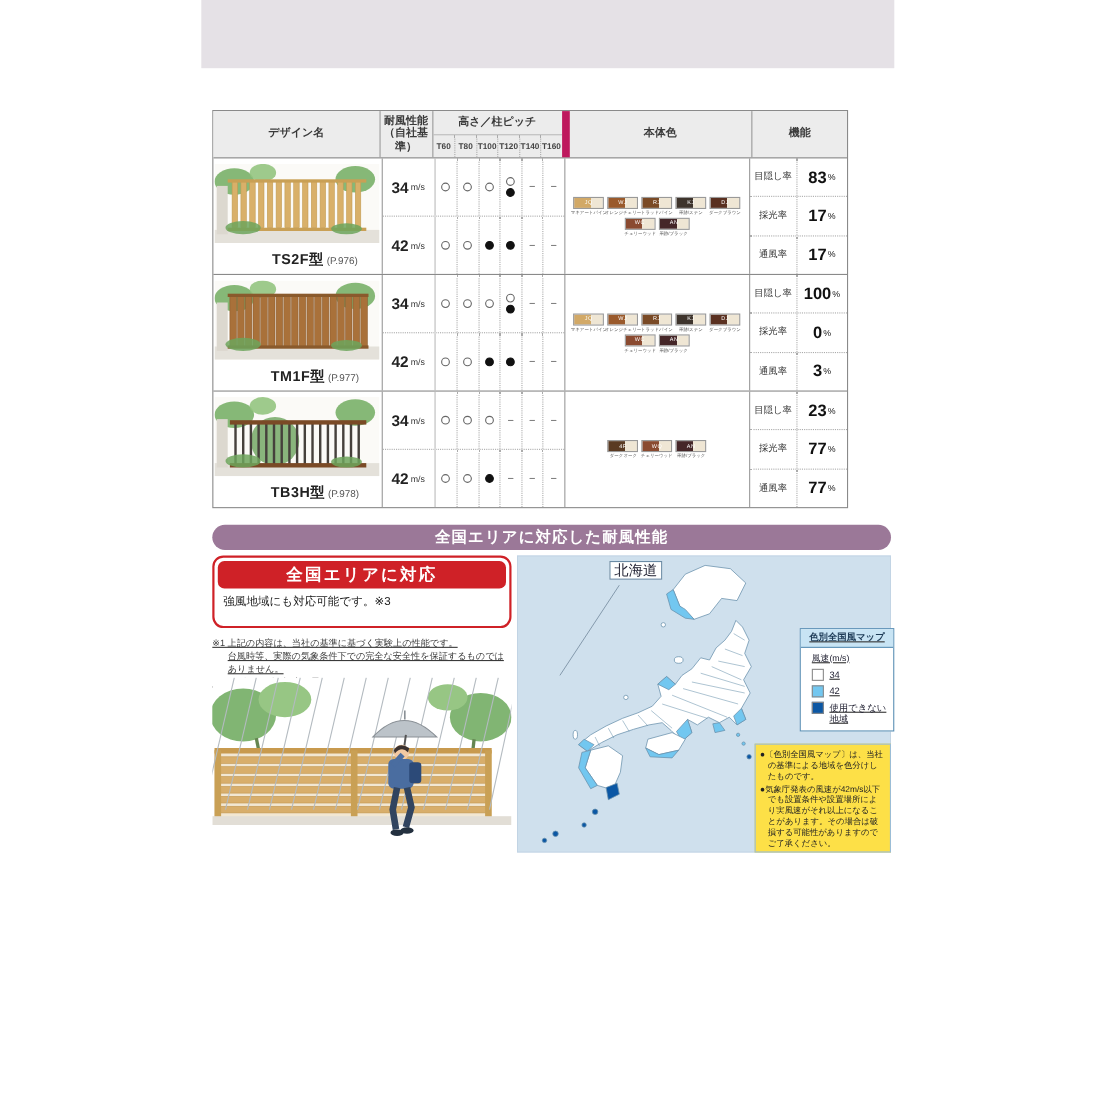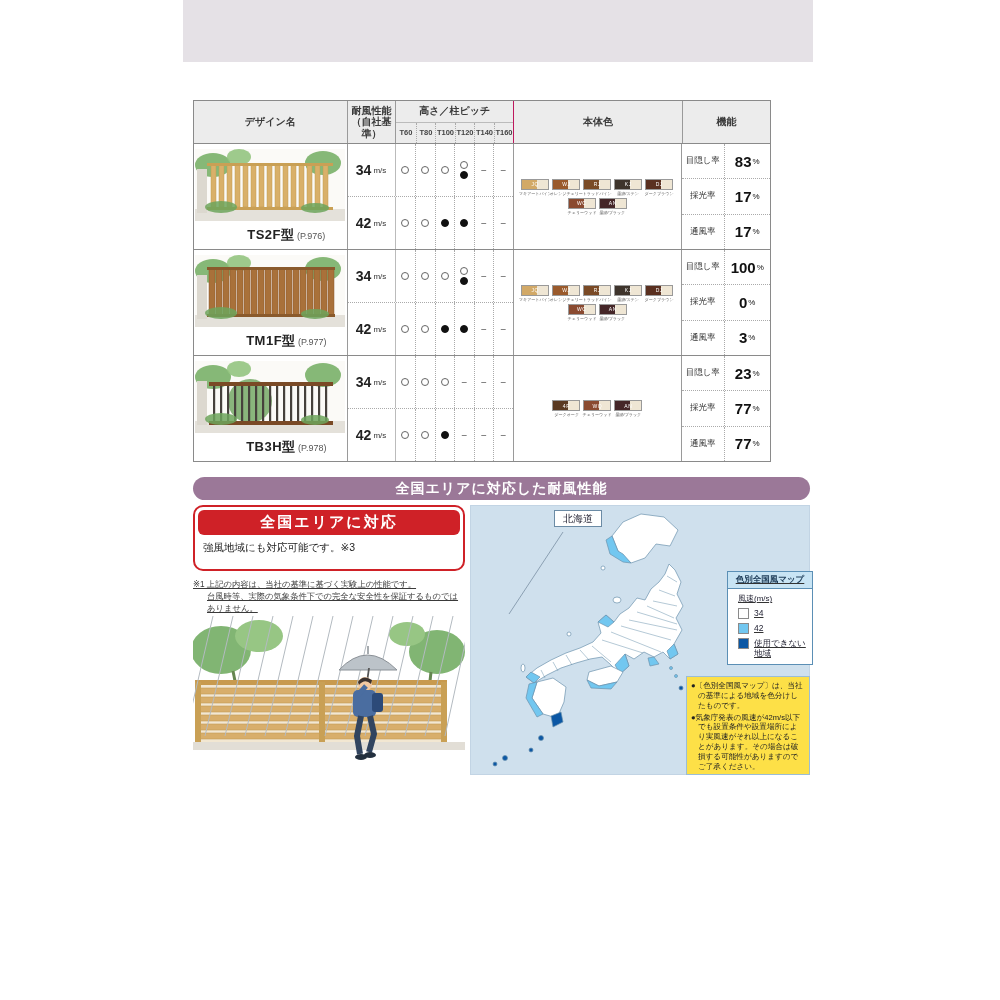--- a/index.html
+++ b/index.html
@@ -12,21 +12,21 @@
   .tbl{left:193px;top:100px;width:576px;border:1px solid #8a8a8a;background:#fff;font-size:10px;}
   .thead{display:flex;height:42px;background:#ececec;border-bottom:1px solid #8a8a8a;color:#3a3a3a;}
   .hcell{display:flex;align-items:center;justify-content:center;text-align:center;font-weight:bold;white-space:pre-line;line-height:1.15;}
   .c-design{width:154px;}
   .c-wind{width:48px;border-left:1px solid #9a9a9a;}
   .c-pitch{width:117px;border-left:1px solid #9a9a9a;display:flex;flex-direction:column;}
   .pitch-top{height:21px;display:flex;align-items:center;justify-content:center;font-weight:bold;}
   .pitch-sub{height:21px;display:flex;border-top:1px solid #bbb;}
   .tcol{width:19.5px;display:flex;align-items:center;justify-content:center;font-size:7.5px;font-weight:bold;color:#444;border-left:1px dotted #aaa;box-sizing:border-box;}
   .tcol:first-child{border-left:none;}
-  .c-color{width:169px;border-left:1px solid #be185d;}
+  .c-color{width:169px;border-left:7px solid #be185d;}
   .c-func{width:88px;border-left:1px solid #9a9a9a;}
   .trow{display:flex;height:105px;border-top:1px solid #8a8a8a;}
   .trow:first-child{border-top:none;}
   .dcell{width:154px;display:flex;flex-direction:column;align-items:center;justify-content:center;gap:3px;}
   .dcap{font-size:9px;color:#555;}
   .dcap b{font-size:13px;color:#222;letter-spacing:.5px;margin-left:32px;}
   .windpitch{width:165px;display:flex;flex-direction:column;border-left:1px solid #9a9a9a;}
   .wsub{display:flex;flex:1;}
   .wsub + .wsub{border-top:1px dotted #aaa;}
   .wcell{width:48px;display:flex;align-items:center;justify-content:center;font-size:8px;color:#333;}
@@ -56,21 +56,21 @@
   .support-head{margin:3px;height:25px;background:#cf2127;border-radius:6px;display:flex;align-items:center;justify-content:center;color:#fff;font-weight:bold;font-size:15px;letter-spacing:2px;}
   .support-body{padding:2px 8px;font-size:10.5px;color:#222;line-height:1.45;}
   
   .footnotes{left:193px;top:578px;width:272px;font-size:8.3px;color:#3a3a3a;line-height:1.45;text-decoration:underline;}
   .footnotes .indent{padding-left:14px;}
   
   .illus{left:193px;top:616px;width:272px;height:160px;}
   
   .map-panel{left:470px;top:505px;width:340px;height:270px;background:#cfe0ed;border:1px solid #c2d4e4;box-sizing:border-box;}
   .region-label{left:554px;top:510px;width:46px;height:15px;background:#fff;border:1px solid #6b8ba5;
-                display:flex;align-items:center;justify-content:center;font-size:10px;color:#223;}
+                display:flex;align-items:center;justify-content:center;font-size:13px;color:#223;}
   .legend{left:727px;top:571px;width:86px;background:#fff;border:1px solid #5b8fb5;box-sizing:border-box;text-decoration:underline;}
   .legend-head{background:#c8e4f4;border-bottom:1px solid #5b8fb5;height:16px;display:flex;align-items:center;justify-content:center;
                font-size:8.5px;font-weight:bold;color:#1c3a56;}
   .legend-body{padding:4px 6px 6px 10px;}
   .legend-unit{font-size:8px;color:#223;margin-bottom:3px;}
   .litem{display:flex;align-items:flex-start;gap:5px;margin-top:4px;}
   .lswatch{width:11px;height:11px;border:1px solid #8a8a8a;box-sizing:border-box;flex:0 0 auto;}
   .llab{font-size:8.5px;color:#223;line-height:1.2;}
   .map-notes{left:686px;top:676px;width:124px;height:99px;background:#fde047;border:1px solid #9bbdd6;box-sizing:border-box;
              padding:4px 4px;font-size:7.6px;color:#222;line-height:1.3;}

